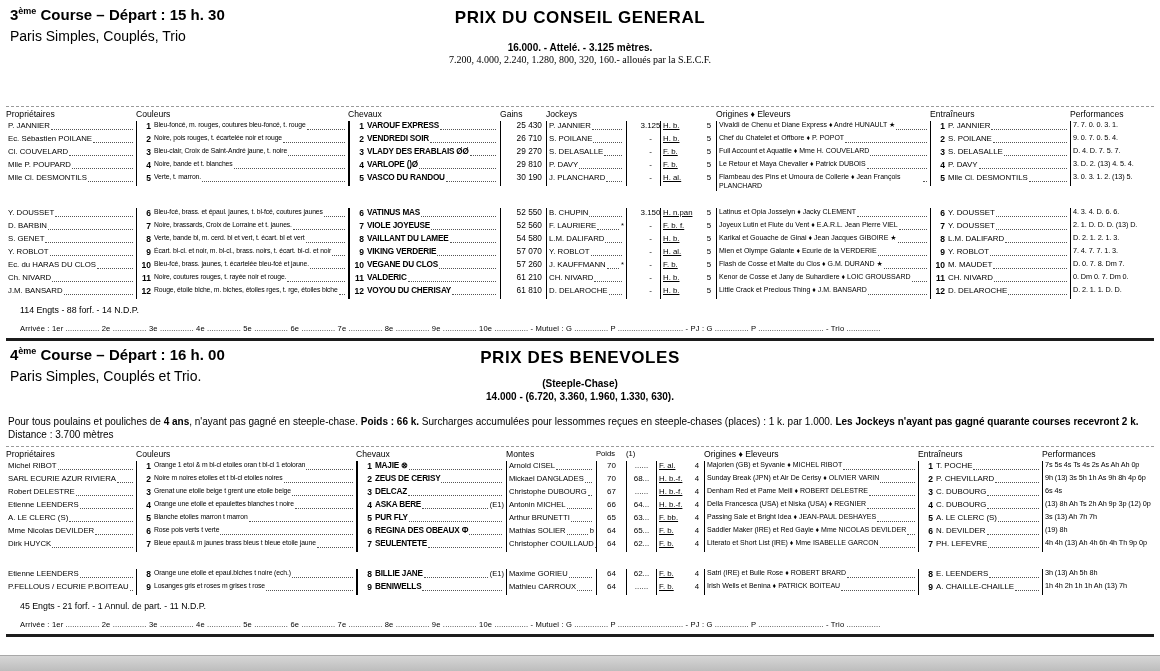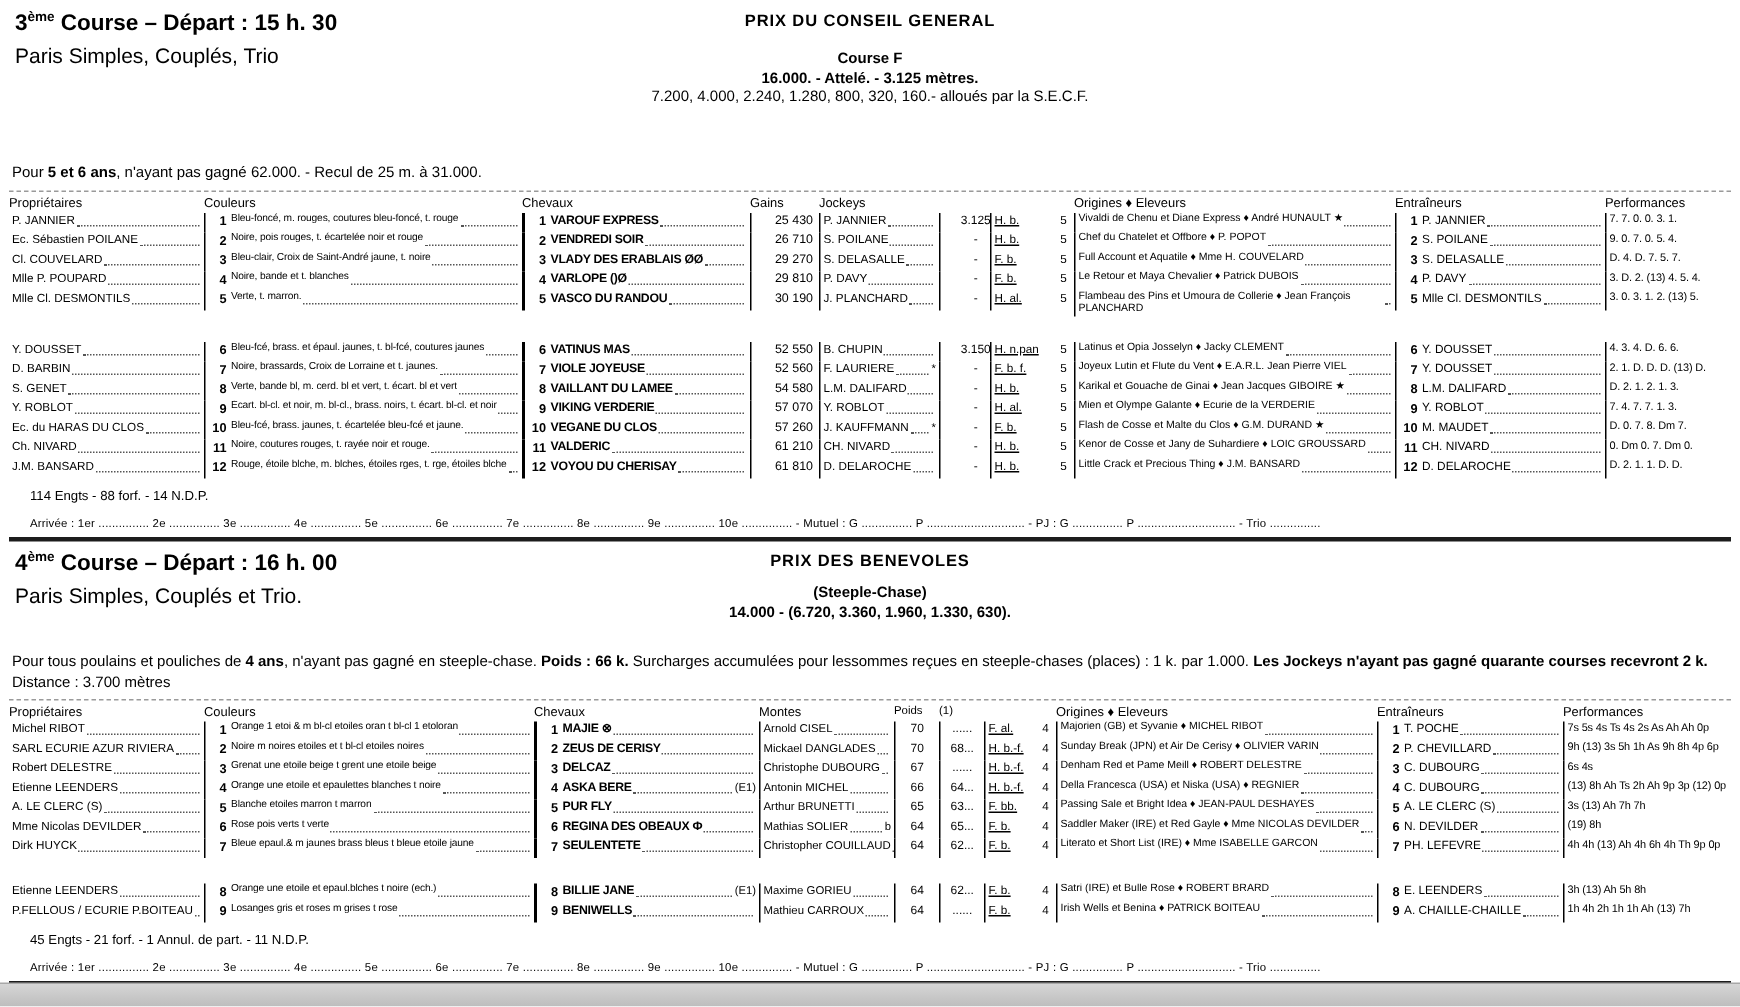--- a/index.html
+++ b/index.html
@@ -6,23 +6,23 @@
   body{width:1160px;height:671px;position:relative;overflow:hidden;
        font-family:"Liberation Sans",sans-serif;color:#000;}
   .page{padding:6px 6px 0 6px;}
   
   .race-head{position:relative;}
   .left-block{position:absolute;left:4px;top:0;}
   .race-no{font-size:15px;font-weight:bold;white-space:nowrap;}
   .race-no sup{font-size:9px;}
   .bets{font-size:14px;font-weight:normal;margin-top:5px;white-space:nowrap;}
   .center-block{text-align:center;}
-  .big-title{font-size:11px;font-weight:bold;letter-spacing:.6px;padding-top:2px;}
+  .big-title{font-size:17px;font-weight:bold;letter-spacing:.6px;padding-top:2px;}
   .sub-bold{font-size:10px;font-weight:bold;margin-top:2px;}
-  .sub-norm{font-size:10px;margin-top:1px;}
+  .sub-norm{font-size:10px;margin-top:1px;font-family:Liberation Serif, serif;}
   .gap-a{height:12px;}
   .elig{font-size:10px;margin:7px 0 3px 2px;line-height:1.35;}
   .elig b{font-weight:bold;}
   
   .thead,.row{display:grid;align-items:start;}
   .t1 .thead,.t1 .row{grid-template-columns:130px 212px 152px 46px 80px 34px 42px 14px 214px 140px 1fr;}
   .t2 .thead,.t2 .row{grid-template-columns:130px 220px 150px 90px 30px 30px 34px 14px 214px 124px 1fr;}
   .thead{font-size:8.6px;padding:2px 0 2px;border-top:1px dashed #9a9a9a;margin-top:4px;}
   .thead>div{text-align:left;overflow:hidden;white-space:nowrap;}
   .row{font-size:8.5px;line-height:1.2;}
@@ -60,28 +60,24 @@
 
   <section>
     <div class="race-head" style="min-height:96px;">
       <div class="left-block">
         <div class="race-no"><span>3</span><sup>ème</sup><span> Course  – Départ : 15 h. 30</span></div>
         <div class="bets">Paris Simples, Couplés, Trio</div>
       </div>
       <div class="center-block">
         <div class="big-title">PRIX DU CONSEIL GENERAL</div>
         <div class="gap-a"></div>
-        <div class="sub-bold">Course F</div>
         <div class="sub-bold">16.000. - Attelé. - 3.125 mètres.</div>
         <div class="sub-norm">7.200, 4.000, 2.240, 1.280, 800, 320, 160.- alloués par la S.E.C.F.</div>
       </div>
       <div style="clear:both;"></div>
-    </div>
-    <div class="elig">
-      <span>Pour </span><b>5 et 6 ans</b><span>, n'ayant pas gagné 62.000. - Recul de 25 m. à 31.000.</span>
     </div>
 
     <div class="t1">
       <div class="thead">
         <div>Propriétaires</div>
         <div>Couleurs</div>
         <div>Chevaux</div>
         <div>Gains</div>
         <div>Jockeys</div>
         <div></div>

